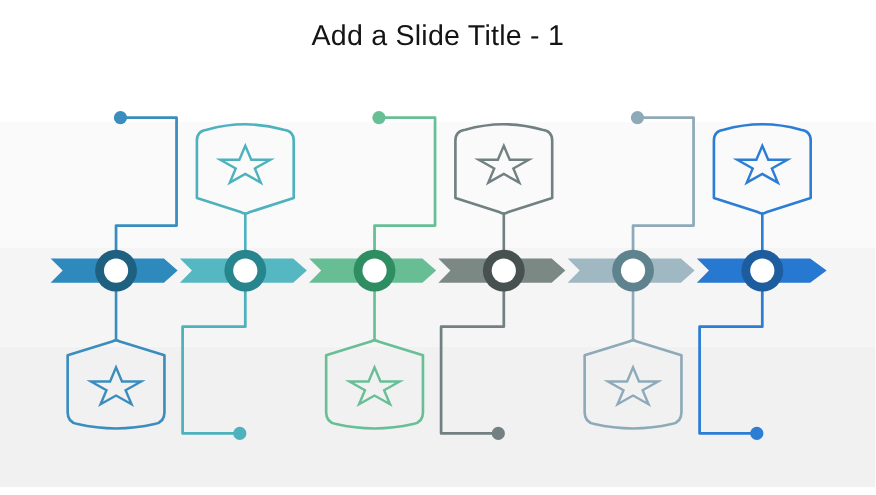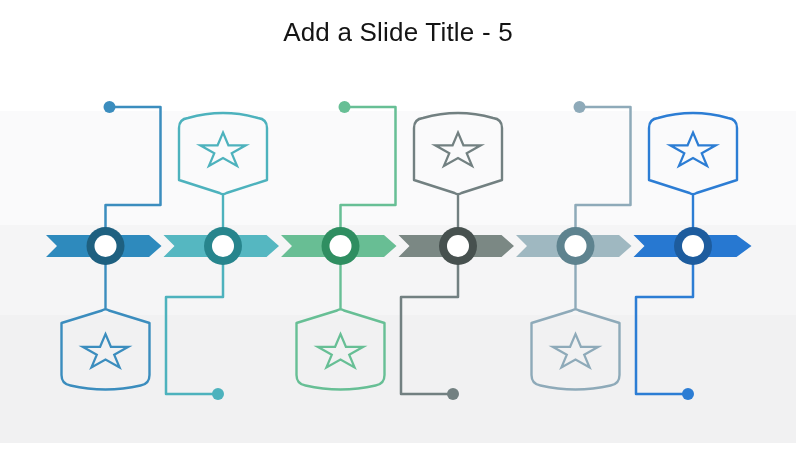--- a/index.html
+++ b/index.html
@@ -26,21 +26,21 @@
 <body>
 
 <div class="slide">
   <div id="bg-layer">
       <div class="bg-band" style="top: 0px; height: 111px; background: rgb(255, 255, 255);"></div>
       <div class="bg-band" style="top: 111px; height: 114px; background: rgb(250, 250, 251);"></div>
       <div class="bg-band" style="top: 225px; height: 90px; background: rgb(245, 245, 246);"></div>
       <div class="bg-band" style="top: 315px; height: 128px; background: rgb(241, 241, 242);"></div>
       <div class="bg-band" style="top: 443px; height: 7px; background: rgb(255, 255, 255);"></div>
     </div>
-  <h1 class="slide-title">Add a Slide Title - 5</h1>
+  <h1 class="slide-title">Add a Slide Title - 1</h1>
   <svg id="diagram" class="diagram" width="796" height="450" viewBox="0 0 796 450">
       <g>
         <path d="M 105.5 246 V 205 H 160.5 V 107 H 109.5" fill="none" stroke="#3B8DBE" stroke-width="2.5" stroke-linejoin="round"></path>
         <circle cx="109.5" cy="107" r="6" fill="#3B8DBE"></circle>
         <path d="M 105.5 246 V 310" fill="none" stroke="#3B8DBE" stroke-width="2.4"></path>
         <path d="M 102 310.5 Q 105.5 308.3 109 310.5 L 149.5 323 L 149.5 375 Q 149.5 384 140.5 385.5 Q 105.5 393.5 70.5 385.5 Q 61.5 384 61.5 375 L 61.5 323 Z" fill="none" stroke="#3B8DBE" stroke-width="2.4" stroke-linejoin="round"></path>
         <polygon points="105.5,334.0 110.9,346.8 128.3,346.8 114.2,354.7 119.6,367.5 105.5,359.6 91.4,367.5 96.8,354.7 82.7,346.8 100.1,346.8" fill="none" stroke="#3B8DBE" stroke-width="2.2"></polygon>
         <polygon points="46,235 149,235 161.5,246 149,257 46,257 57,246" fill="#2E8ABD"></polygon>
         <circle cx="105.5" cy="246" r="19" fill="#1E6080"></circle>
         <circle cx="105.5" cy="246" r="11" fill="#ffffff"></circle>

